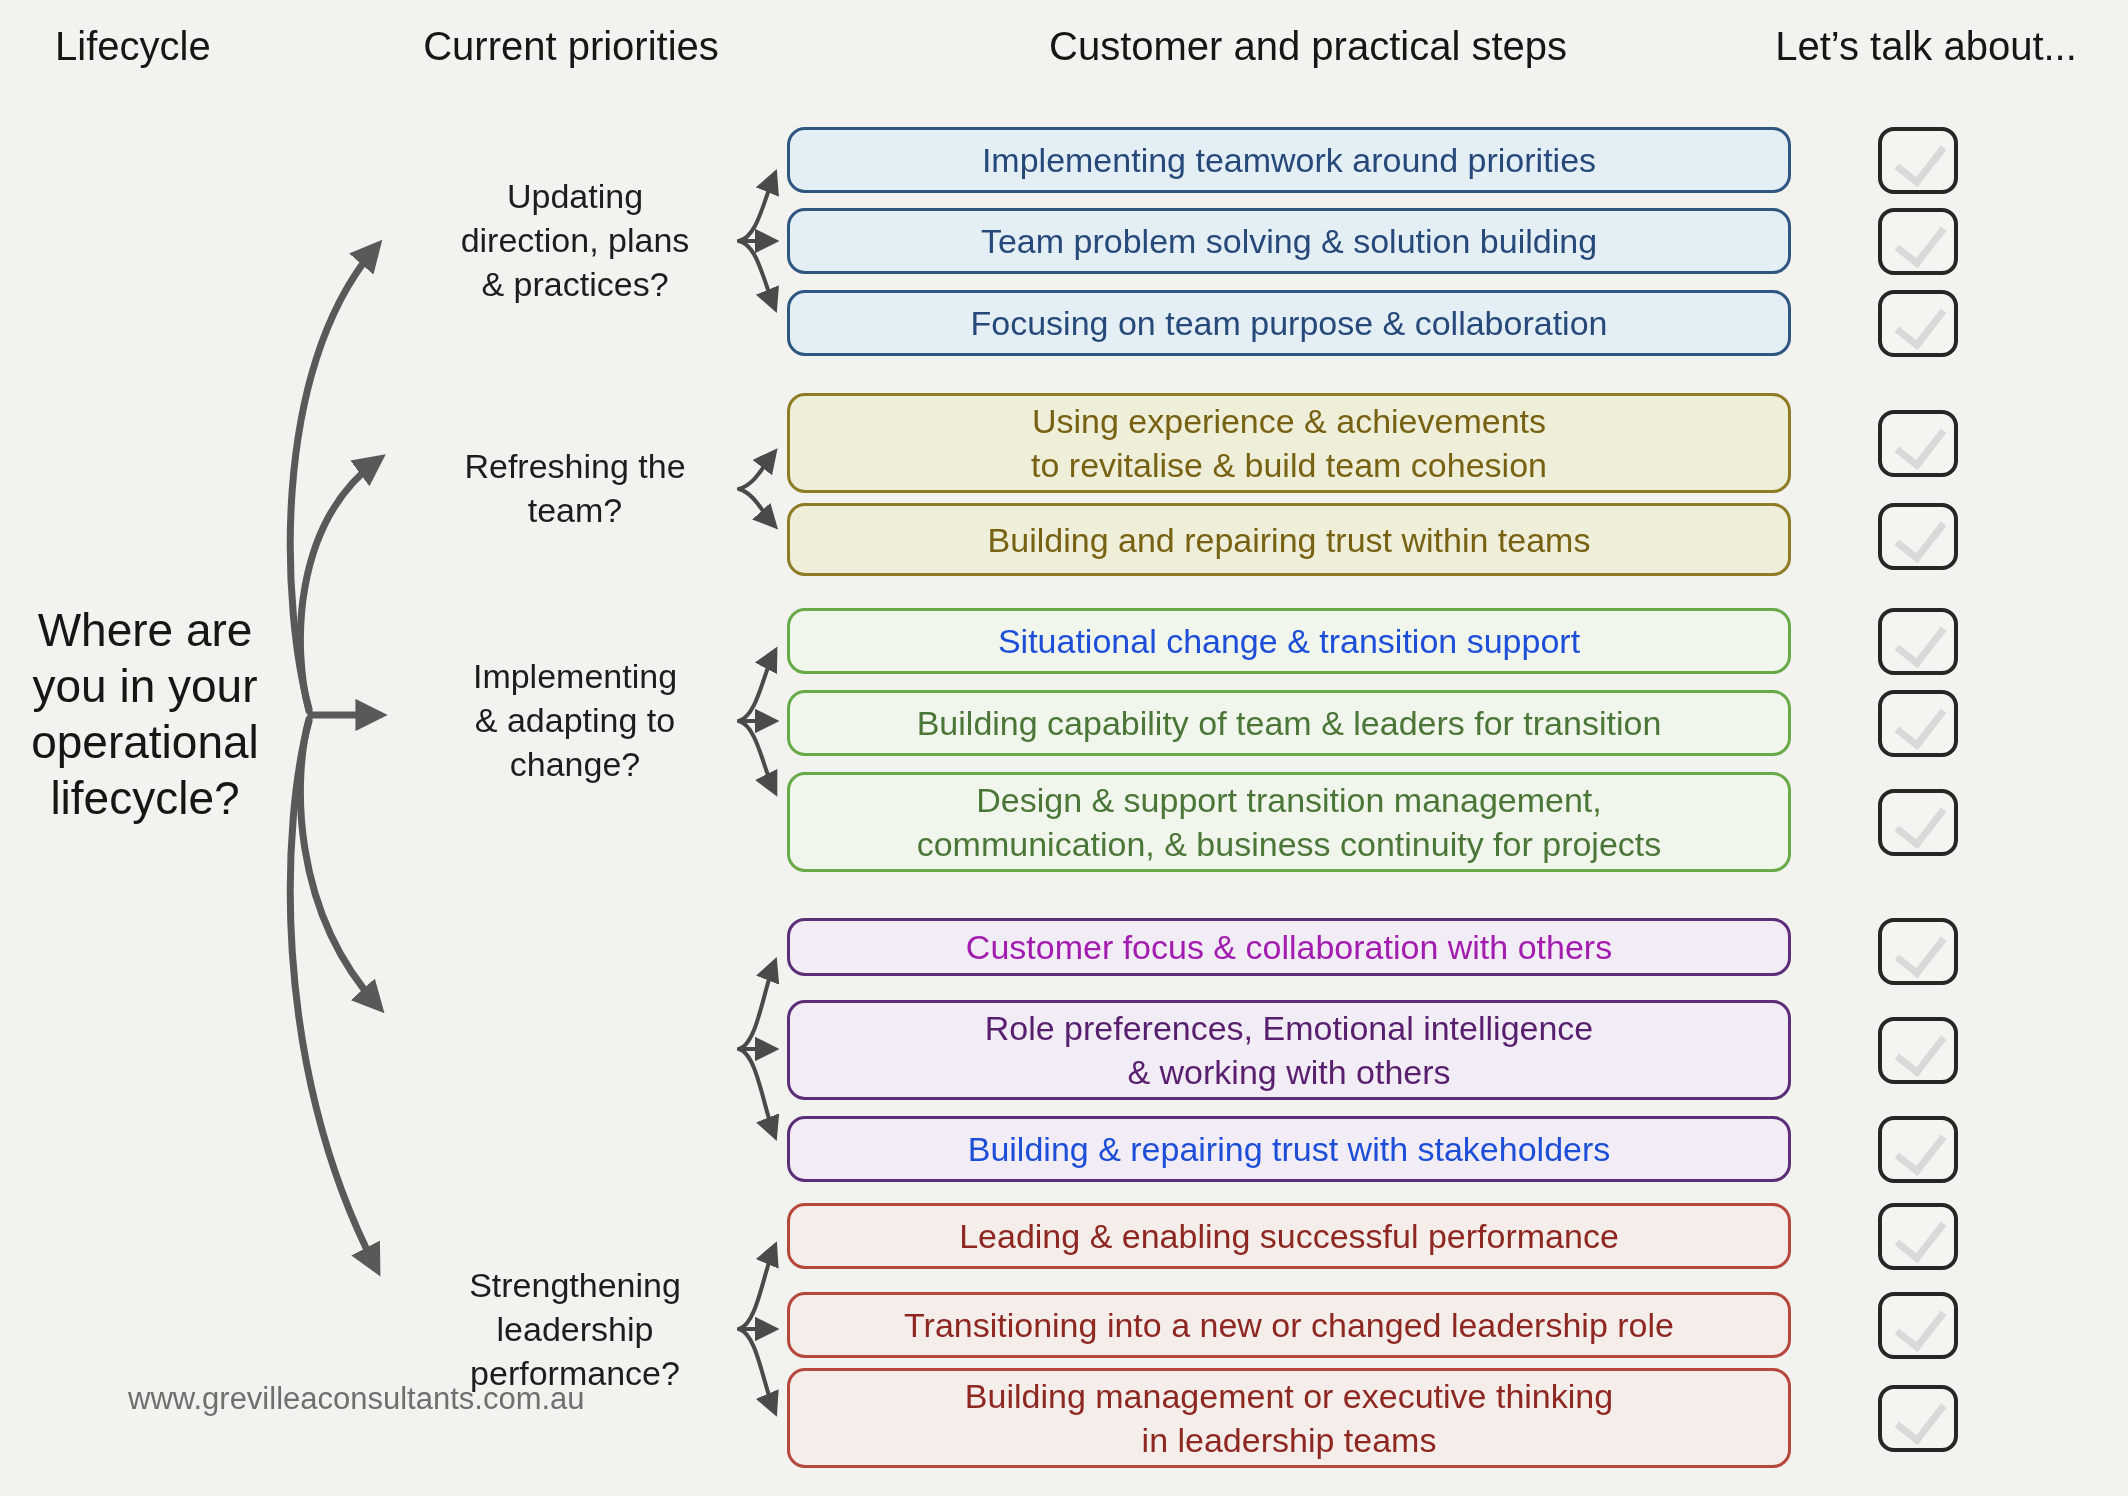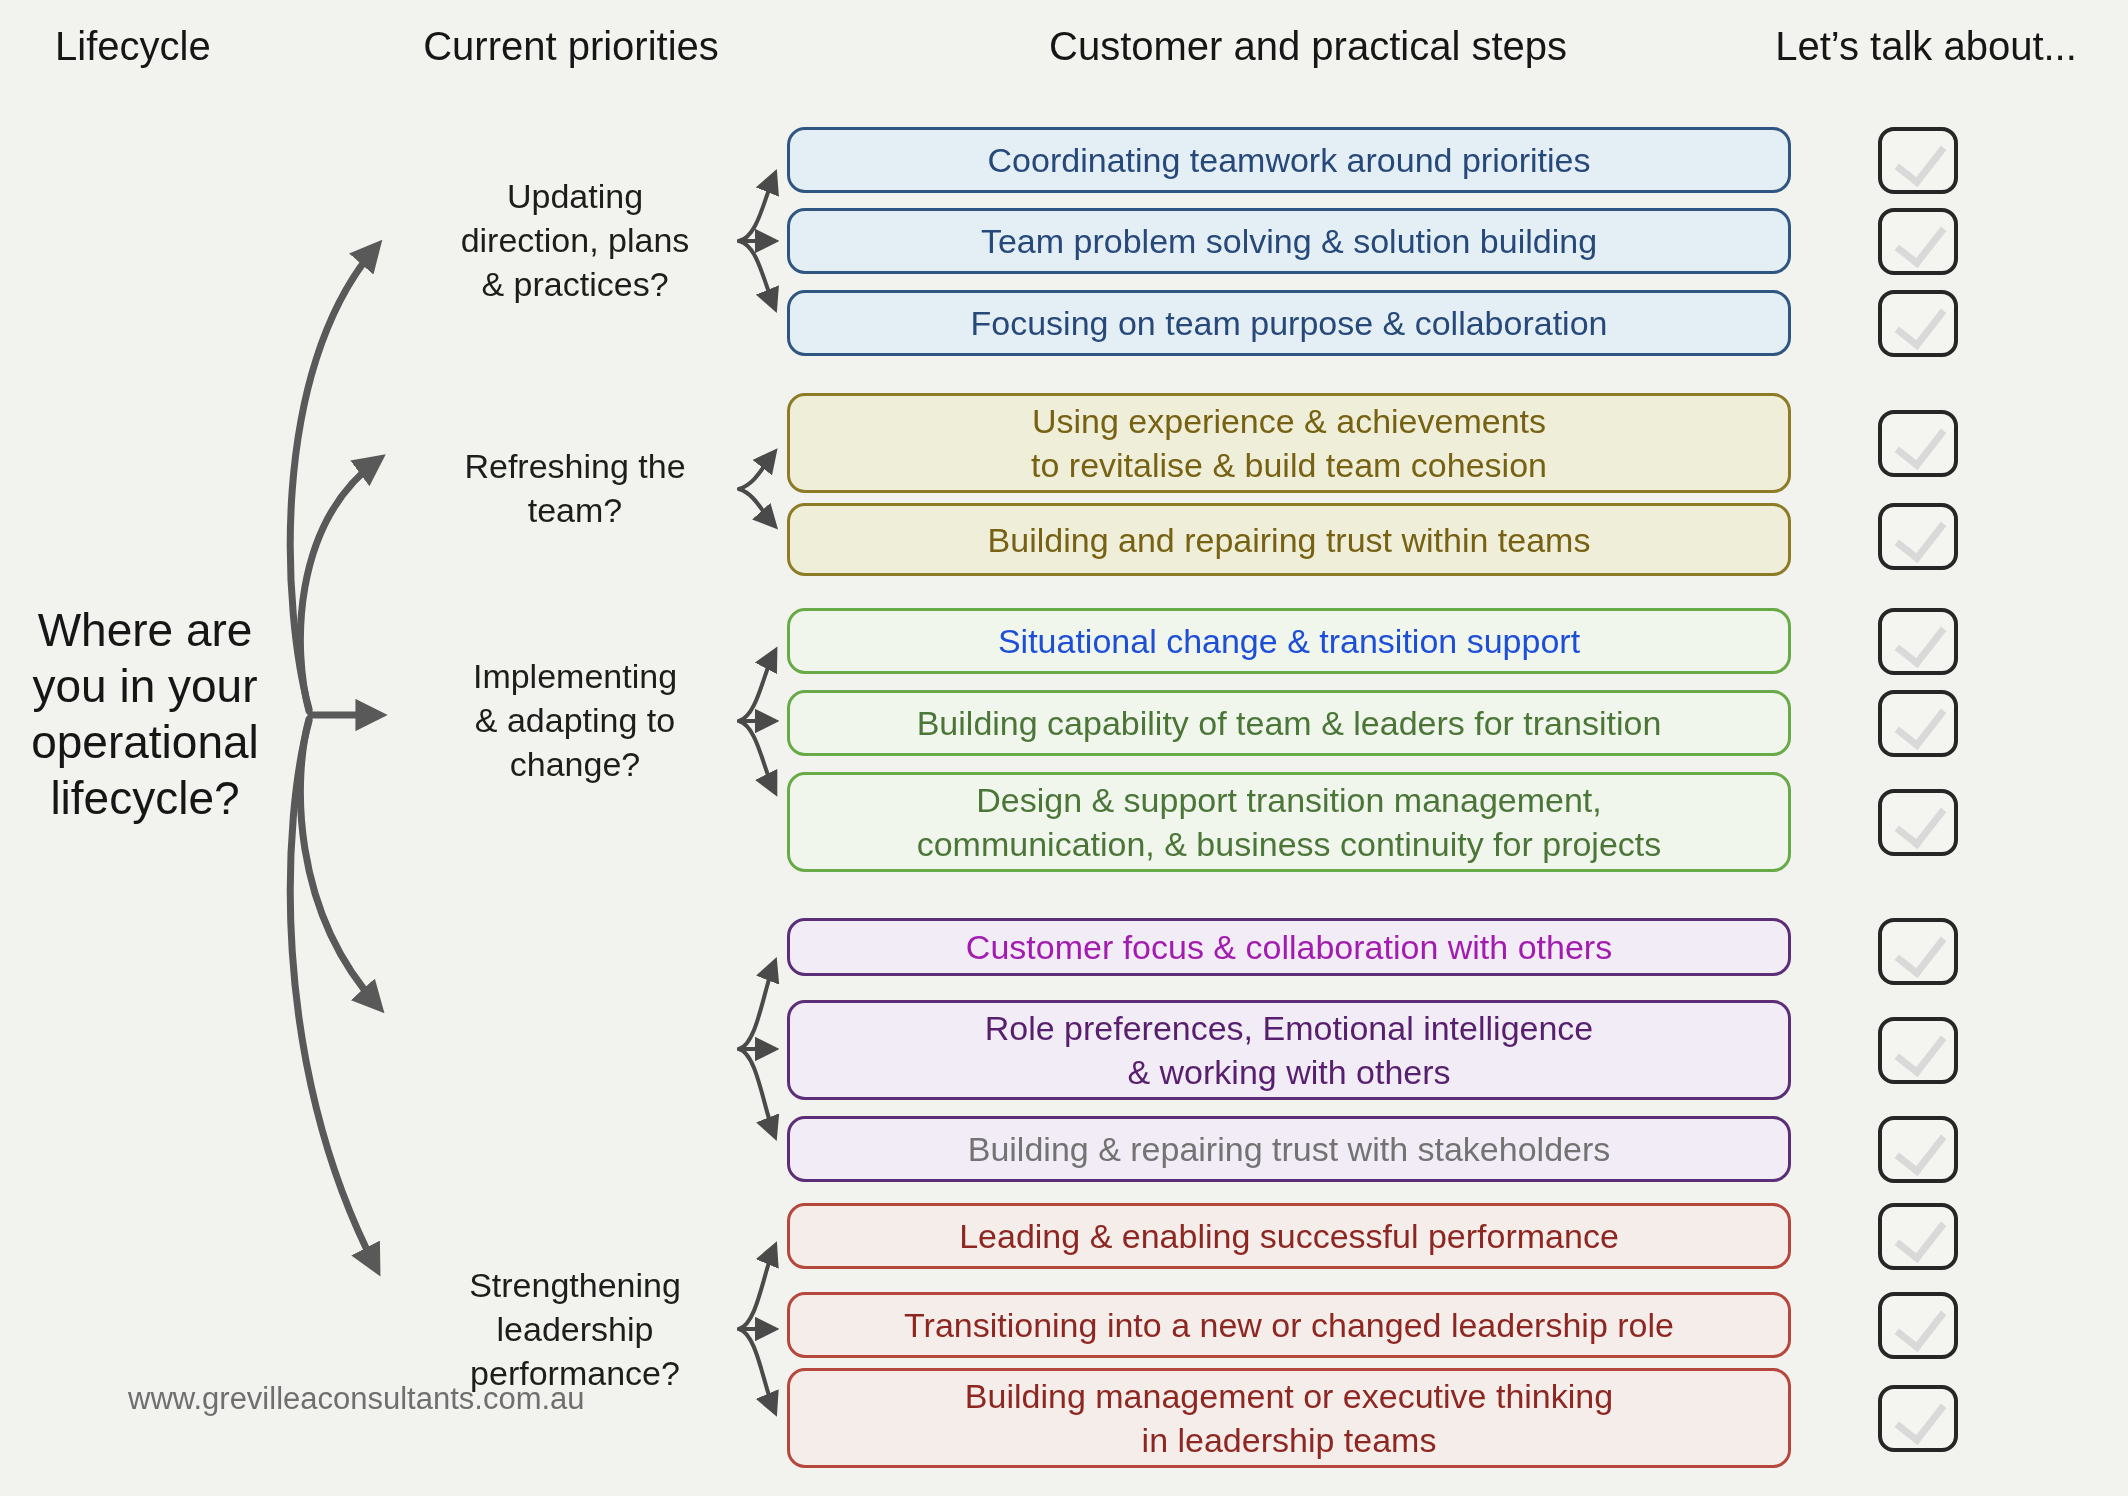--- a/index.html
+++ b/index.html
@@ -126,21 +126,21 @@
   <div class="priority" style="top:444px">Refreshing the
 team?</div>
   <div class="priority" style="top:654px">Implementing
 &amp; adapting to
 change?</div>
   <div class="priority" style="top:1263px">Strengthening
 leadership
 performance?</div>
 
   <div class="step-box" style="top: 127px; height: 66px; background: rgb(228, 238, 245); border-color: rgb(47, 86, 128); color: rgb(39, 73, 122);">
-    <span class="step-text">Coordinating teamwork around priorities</span>
+    <span class="step-text">Implementing teamwork around priorities</span>
     </div>
   <div class="step-box" style="top: 208px; height: 66px; background: rgb(228, 238, 245); border-color: rgb(47, 86, 128); color: rgb(39, 73, 122);">
     <span class="step-text">Team problem solving &amp; solution building</span>
     </div>
   <div class="step-box" style="top: 290px; height: 66px; background: rgb(228, 238, 245); border-color: rgb(47, 86, 128); color: rgb(39, 73, 122);">
     <span class="step-text">Focusing on team purpose &amp; collaboration</span>
     </div>
 
   <div class="step-box" style="top: 393px; height: 100px; background: rgb(239, 239, 217); border-color: rgb(141, 123, 38); color: rgb(119, 97, 19);">
     <span class="step-text">Using experience &amp; achievements
@@ -161,21 +161,21 @@
 communication, &amp; business continuity for projects</span>
     </div>
 
   <div class="step-box" style="top: 918px; height: 58px; background: rgb(242, 236, 247); border-color: rgb(92, 46, 120); color: #a21caf;">
     <span class="step-text">Customer focus &amp; collaboration with others</span>
     </div>
   <div class="step-box" style="top: 1000px; height: 100px; background: rgb(242, 236, 247); border-color: rgb(92, 46, 120); color: rgb(87, 31, 109);">
     <span class="step-text">Role preferences, Emotional intelligence
 &amp; working with others</span>
     </div>
-  <div class="step-box" style="top: 1116px; height: 66px; background: rgb(242, 236, 247); border-color: rgb(92, 46, 120); color: #737373;">
+  <div class="step-box" style="top: 1116px; height: 66px; background: rgb(242, 236, 247); border-color: rgb(92, 46, 120); color: #1d4ed8;">
     <span class="step-text">Building &amp; repairing trust with stakeholders</span>
     </div>
 
   <div class="step-box" style="top: 1203px; height: 66px; background: rgb(244, 237, 234); border-color: rgb(181, 71, 60); color: rgb(142, 39, 33);">
     <span class="step-text">Leading &amp; enabling successful performance</span>
     </div>
   <div class="step-box" style="top: 1292px; height: 66px; background: rgb(244, 237, 234); border-color: rgb(181, 71, 60); color: rgb(142, 39, 33);">
     <span class="step-text">Transitioning into a new or changed leadership role</span>
     </div>
   <div class="step-box" style="top: 1368px; height: 100px; background: rgb(244, 237, 234); border-color: rgb(181, 71, 60); color: rgb(142, 39, 33);">

